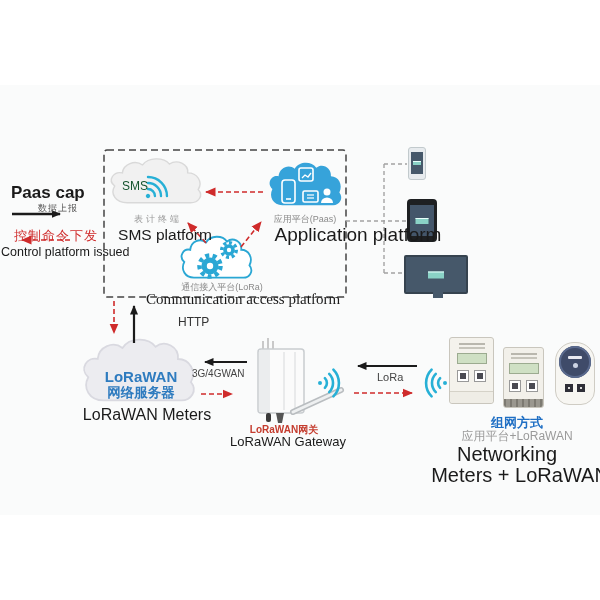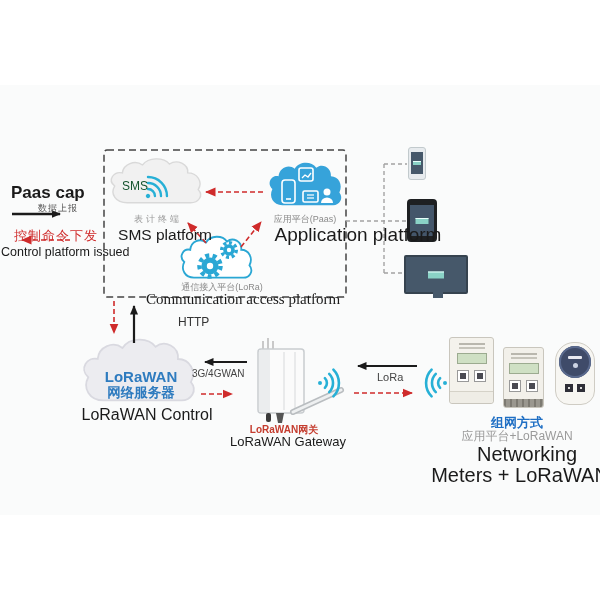--- a/index.html
+++ b/index.html
@@ -205,25 +205,25 @@
   <div class="txt ctr" style="left:305px;top:213px;font-size:9px;color:#8a8a8a;">应用平台(Paas)</div>
   <div class="txt ctr" style="left:314px;top:224px;font-size:19px;margin-left:44px;">Application platform</div>
 
   <div class="txt ctr" style="left:222px;top:281px;font-size:9px;color:#8a8a8a;">通信接入平台(LoRa)</div>
   <div class="txt ctr" style="left:243px;top:291px;font-size:15px;font-family:Liberation Serif, serif;">Communication access platform</div>
 
   <div class="txt" style="left:142px;top:315px;font-size:12px;color:#333;padding-left:36px;">HTTP</div>
 
   <div class="txt ctr b" style="left:141px;top:368px;font-size:15px;color:#2e7bbf;">LoRaWAN</div>
   <div class="txt ctr b" style="left:141px;top:384px;font-size:13.5px;color:#2e7bbf;">网络服务器</div>
-  <div class="txt ctr" style="left:147px;top:406px;font-size:16px;">LoRaWAN Control</div>
+  <div class="txt ctr" style="left:147px;top:406px;font-size:16px;">LoRaWAN Meters</div>
 
   <div class="txt" style="left:192px;top:368px;font-size:10px;color:#444;">3G/4GWAN</div>
   <div class="txt" style="left:377px;top:371px;font-size:11px;color:#444;">LoRa</div>
 
   <div class="txt ctr b" style="left:284px;top:423px;font-size:10px;color:#c43c2e;">LoRaWAN网关</div>
   <div class="txt ctr" style="left:288px;top:434px;font-size:13px;">LoRaWAN Gateway</div>
 
   <div class="txt ctr b" style="left:517px;top:414px;font-size:13px;color:#1f6fc4;">组网方式</div>
   <div class="txt ctr" style="left:517px;top:428px;font-size:12px;color:#9a9a9a;">应用平台+LoRaWAN</div>
-  <div class="txt ctr" style="left:527px;top:443px;font-size:20px;">Networking</div>
+  <div class="txt ctr" style="left:507px;top:443px;font-size:20px;">Networking</div>
   <div class="txt ctr" style="left:520px;top:464px;font-size:20px;">Meters + LoRaWAN</div>
 </div>
 
 </body></html>

